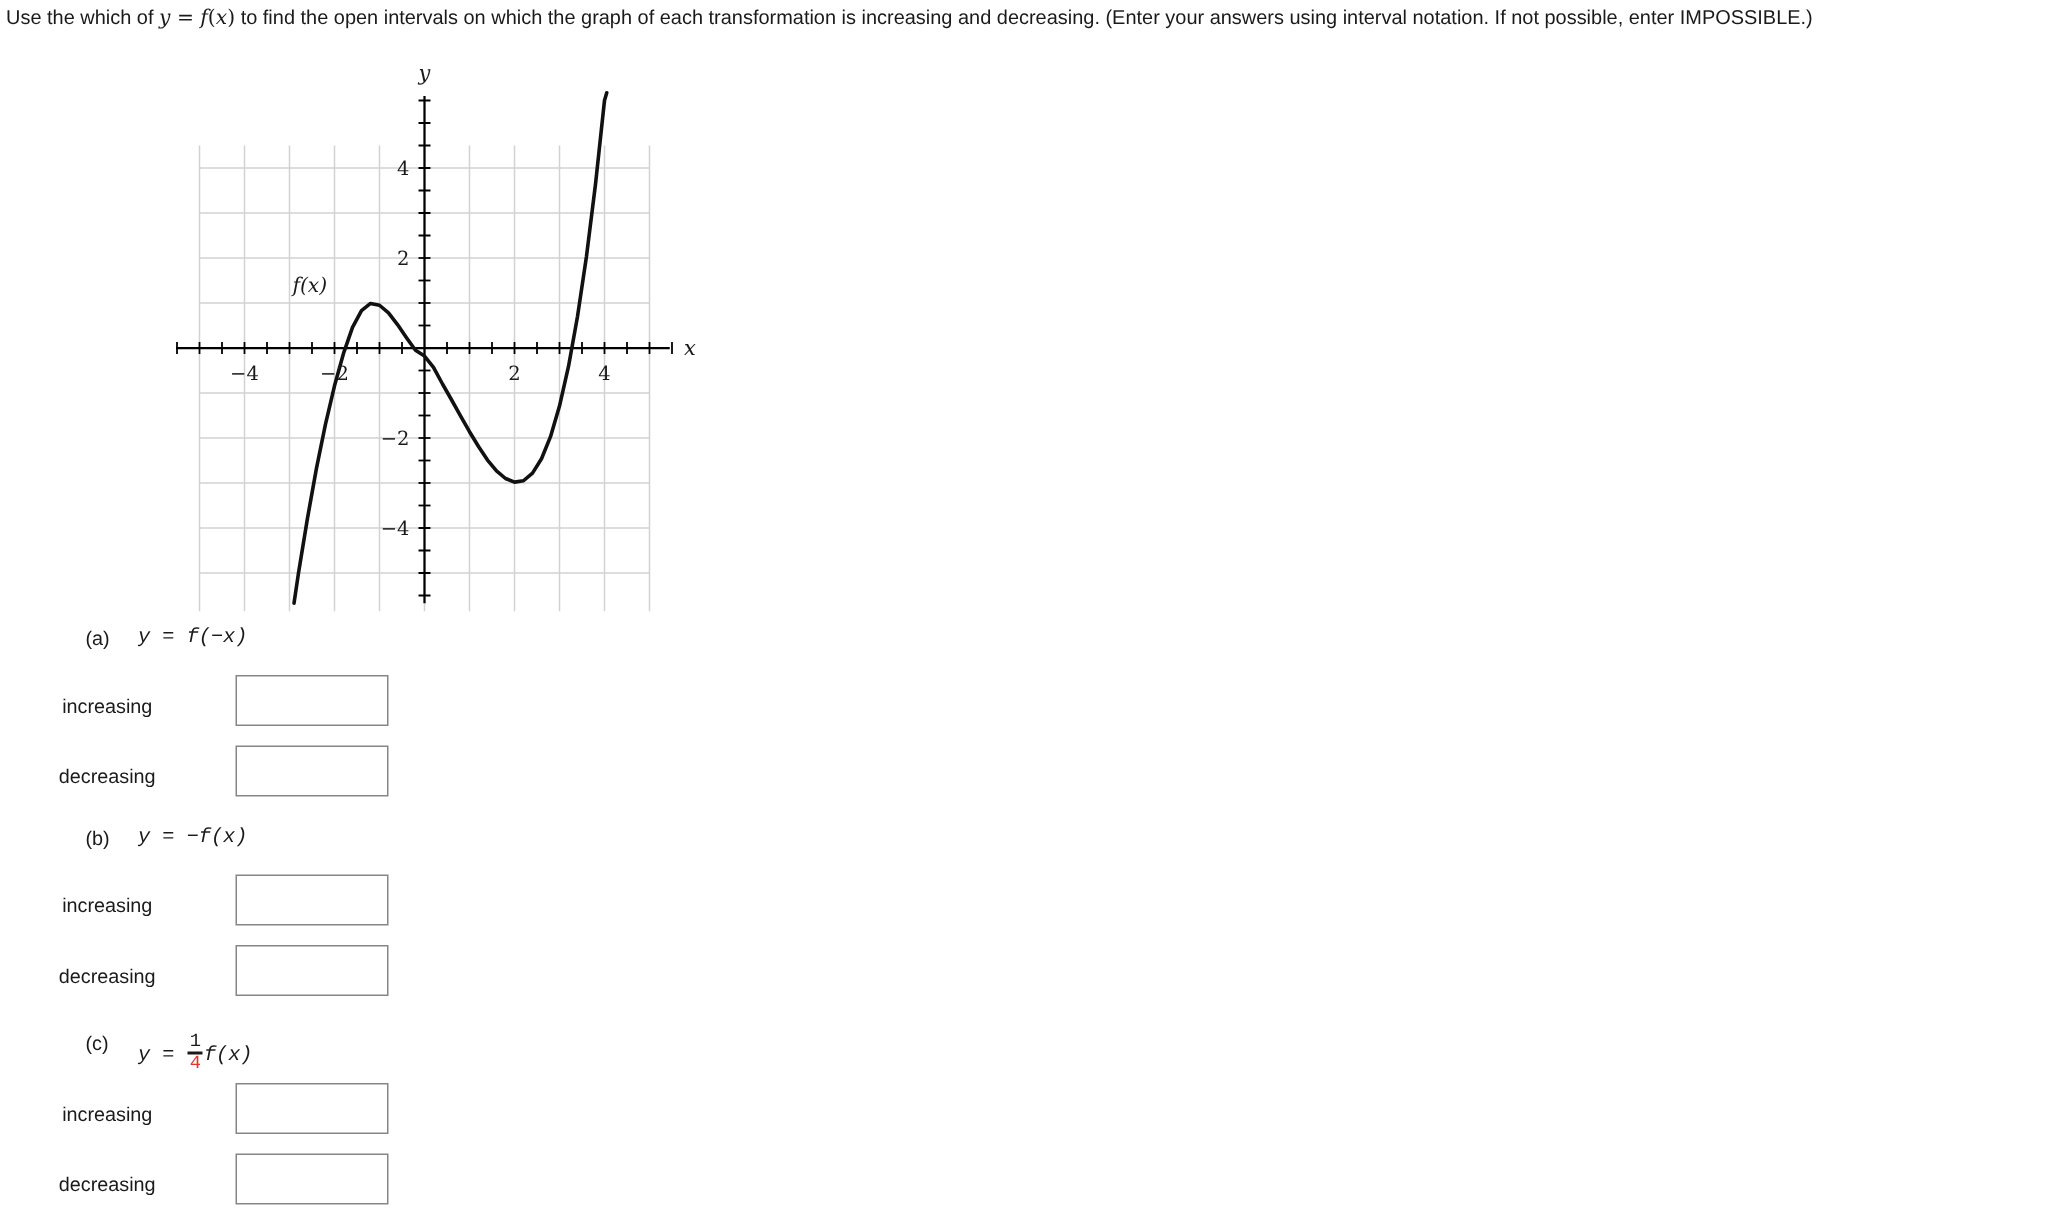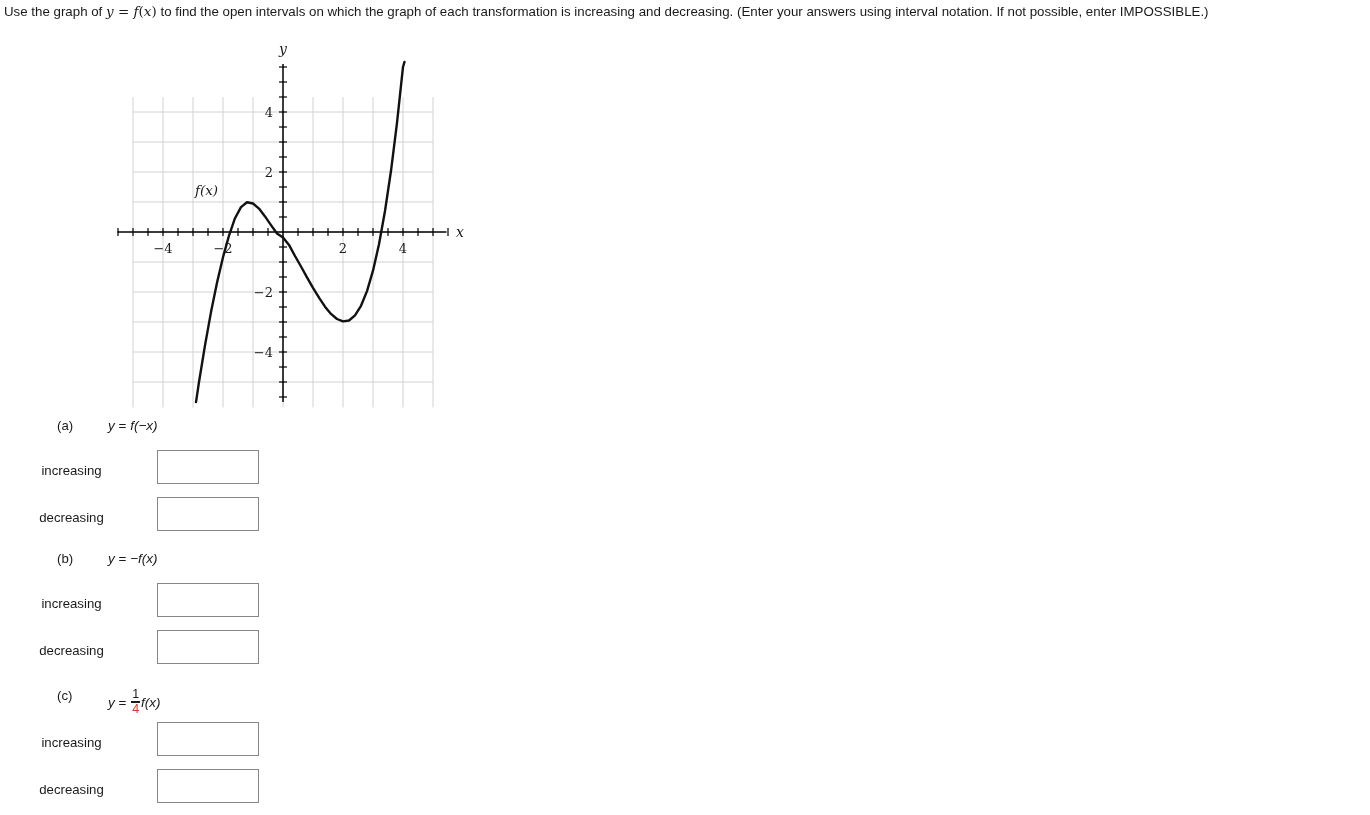--- a/index.html
+++ b/index.html
@@ -61,23 +61,23 @@
     font-size: 13.2px;
     color: #1a1a1a;
   }
   .part-letter {
     position: absolute;
     left: 57px;
     top: 0;
   }
   .part-eq {
     position: absolute;
-    left: 108px;
+    left: 92px;
     top: 0;
-    font-family: Liberation Sans, sans-serif;
+    font-family: Liberation Mono, monospace;
     font-size: 13.5px;
     white-space: nowrap;
   }
   .part-eq .it { font-style: italic; }
   .part-eq .op { font-style: normal; }
 
   
   .frac {
     display: inline-block;
     vertical-align: -0.42em;
@@ -132,21 +132,21 @@
     padding: 0 5px;
     color: #1a1a1a;
     border-radius: 0;
     outline: none;
   }
 </style>
 </head>
 <body>
 
 <div id="prompt">
-  <span>Use the graph of </span><span class="mathi">y</span><span class="mathr"> = </span><span class="mathi">f</span><span class="mathr">(</span><span class="mathi">x</span><span class="mathr">)</span><span> to find the open intervals on which the graph of each transformation is increasing and decreasing. (Enter your answers using interval notation. If not possible, enter IMPOSSIBLE.)</span>
+  <span>Use the which of </span><span class="mathi">y</span><span class="mathr"> = </span><span class="mathi">f</span><span class="mathr">(</span><span class="mathi">x</span><span class="mathr">)</span><span> to find the open intervals on which the graph of each transformation is increasing and decreasing. (Enter your answers using interval notation. If not possible, enter IMPOSSIBLE.)</span>
 </div>
 
 <div id="figure">
   <svg id="graph-svg" width="380" height="380" viewBox="0 0 380 380" xmlns="http://www.w3.org/2000/svg">
     <g id="grid-layer">
         <line x1="33" y1="62" x2="33" y2="372.5" stroke="#d2d2d2" stroke-width="1"></line>
         <line x1="63" y1="62" x2="63" y2="372.5" stroke="#d2d2d2" stroke-width="1"></line>
         <line x1="93" y1="62" x2="93" y2="372.5" stroke="#d2d2d2" stroke-width="1"></line>
         <line x1="123" y1="62" x2="123" y2="372.5" stroke="#d2d2d2" stroke-width="1"></line>
         <line x1="153" y1="62" x2="153" y2="372.5" stroke="#d2d2d2" stroke-width="1"></line>

